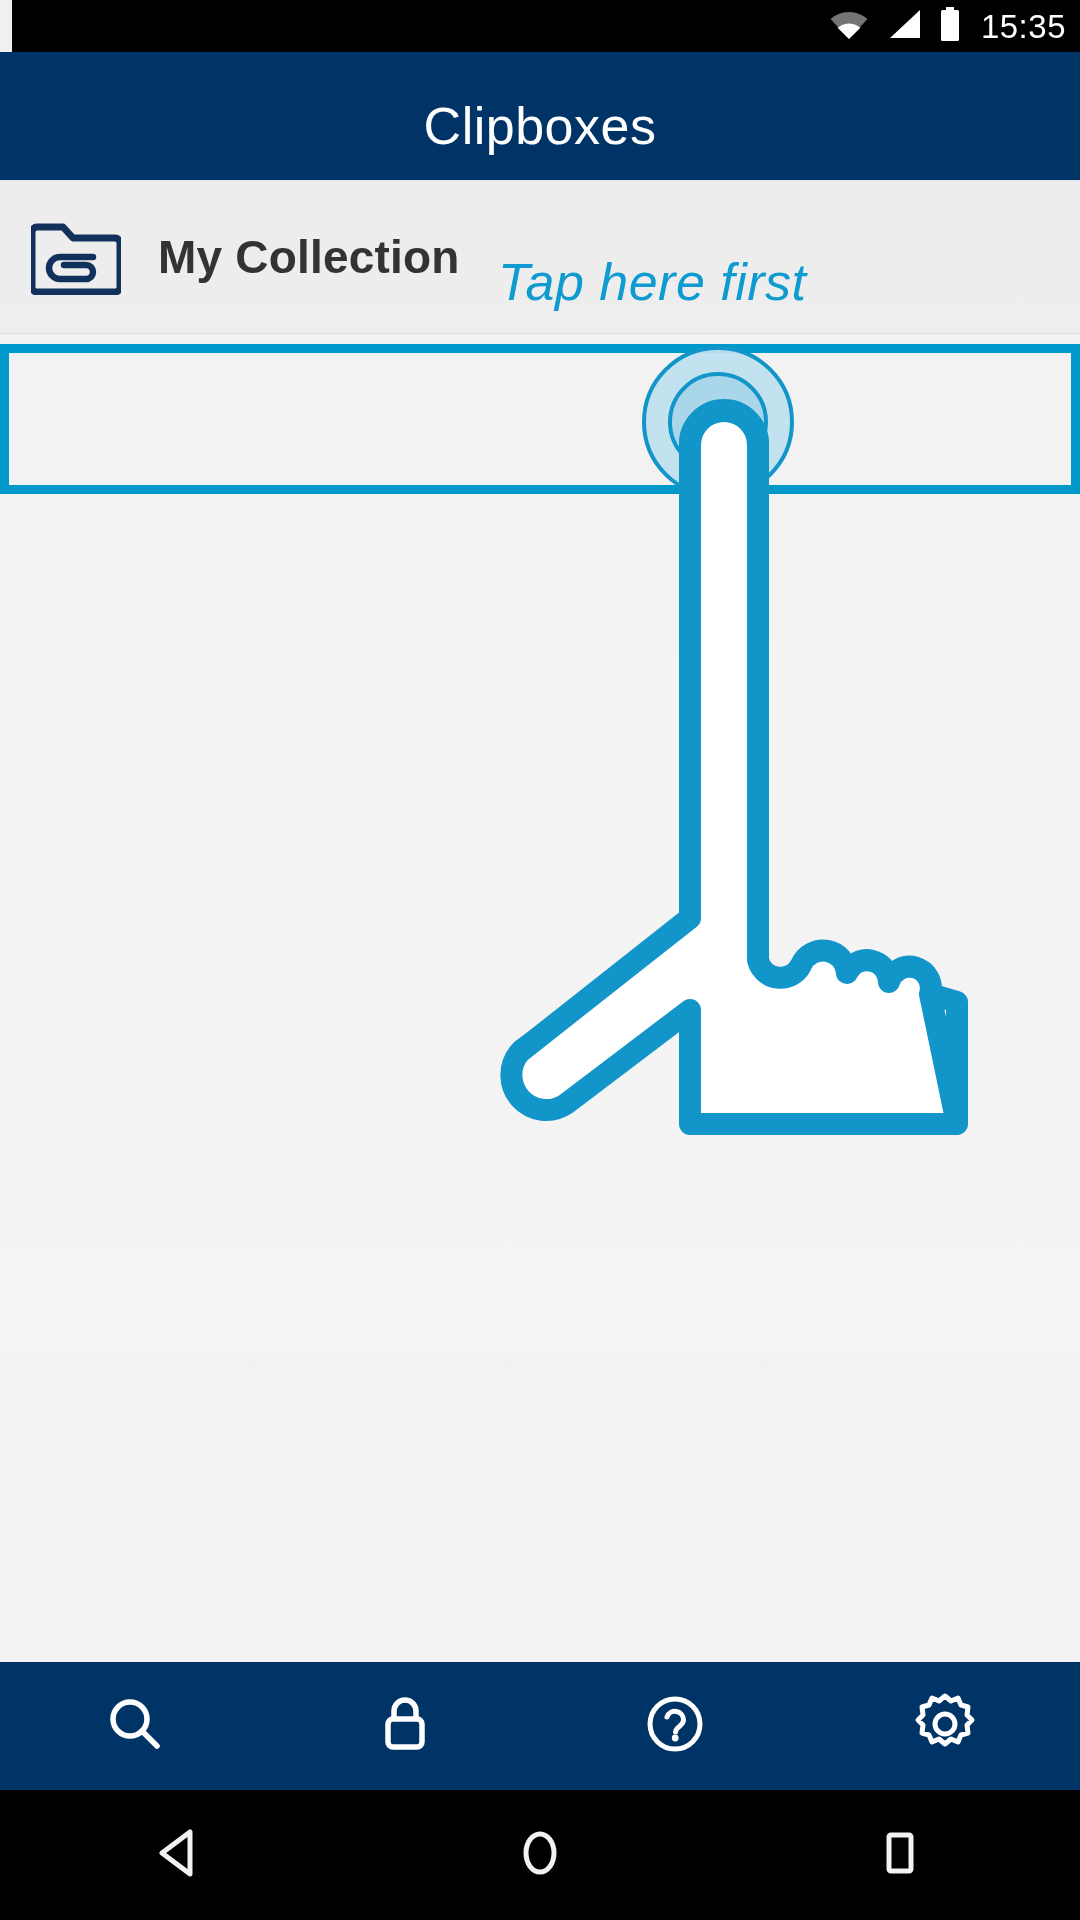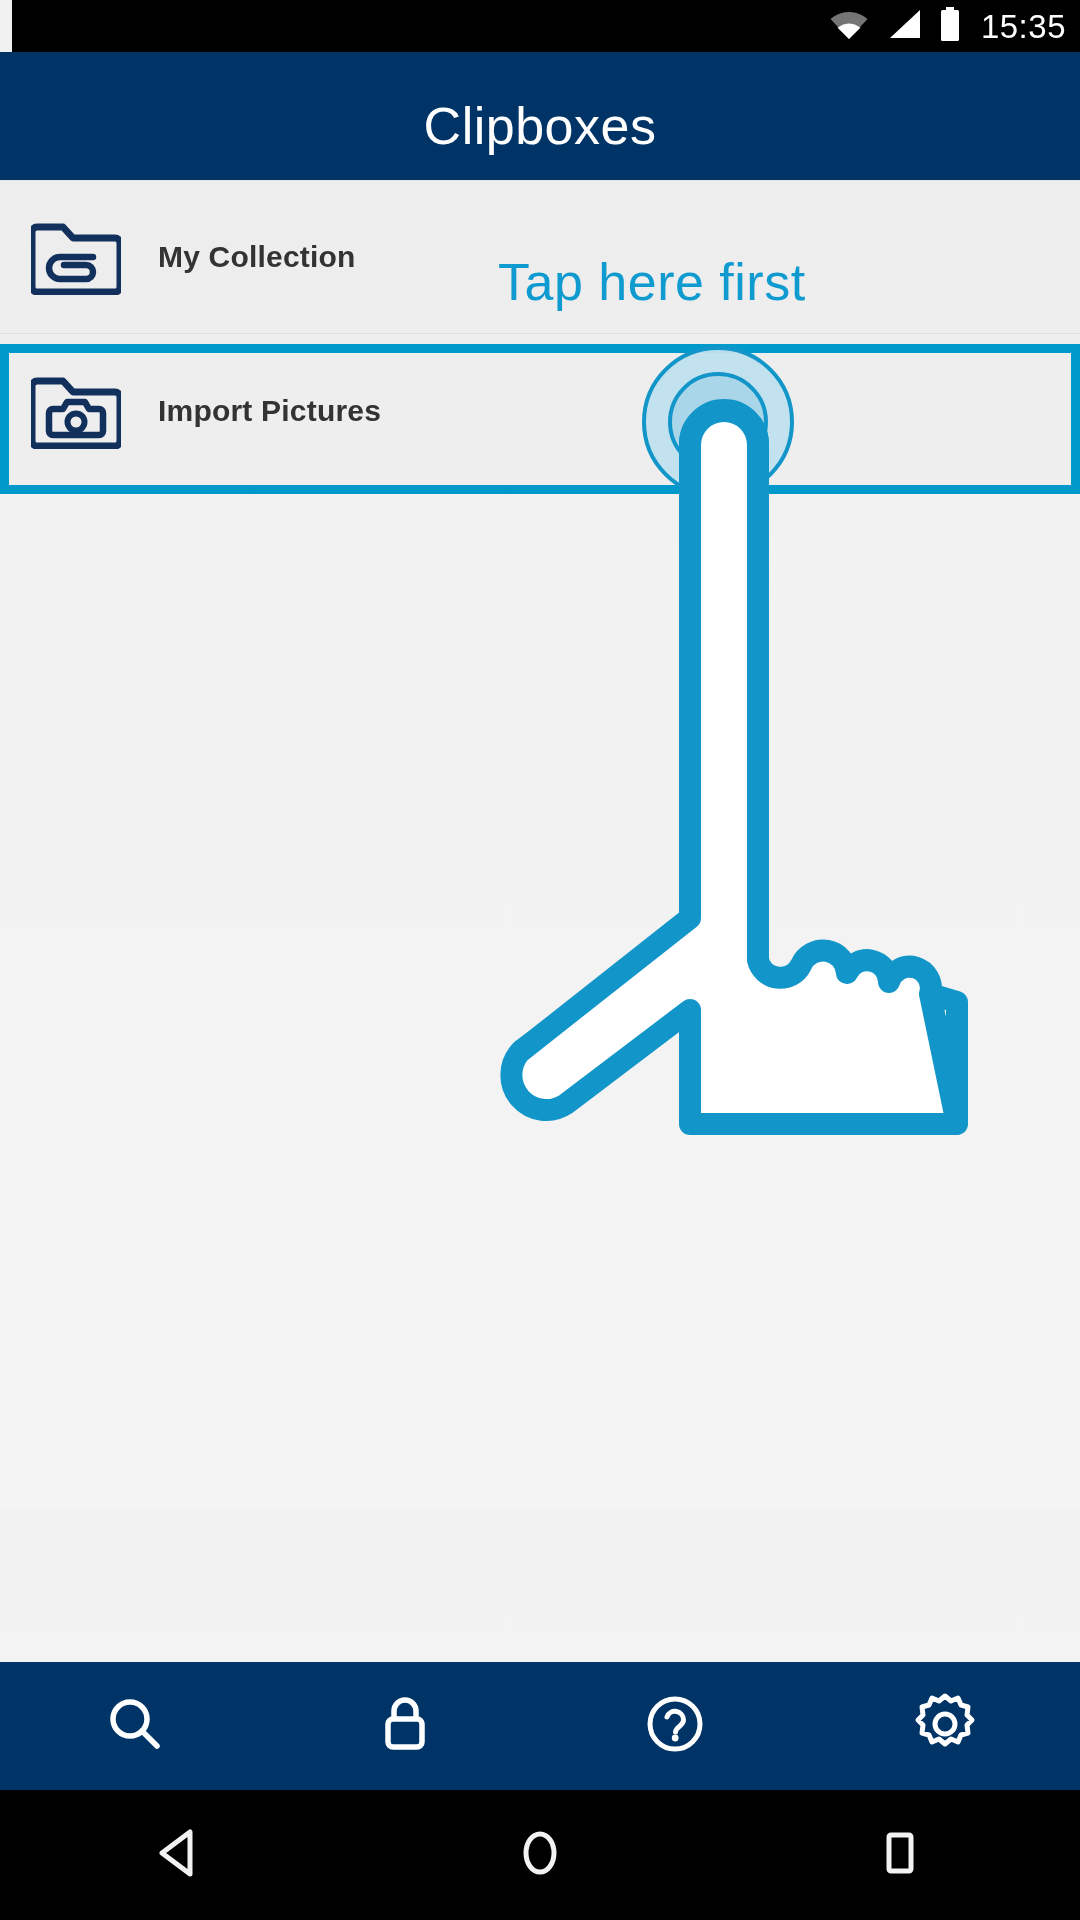--- a/index.html
+++ b/index.html
@@ -85,21 +85,21 @@
   .row-icon {
     width: 100px;
     height: 100px;
     flex: 0 0 100px;
     display: flex;
     align-items: center;
     justify-content: center;
   }
   .row-label {
     margin-left: 32px;
-    font-size: 30px;
+    font-size: 46px;
     font-weight: bold;
     color: #333333;
     letter-spacing: 0.2px;
   }
   .list-filler {
     height: 1020px;
     background: linear-gradient(#f2f2f2, #f4f4f4);
   }
 
   
@@ -118,20 +118,21 @@
   
   .coach-text {
     position: absolute;
     left: 498px;
     top: 252px;
     font-size: 52px;
     color: #0f9bd0;
     font-weight: 400;
     letter-spacing: 0.5px;
     z-index: 7;
+    font-style: italic;
   }
 
   
   .hand-layer {
     position: absolute;
     left: 0; top: 0;
     width: 1080px;
     height: 1920px;
     pointer-events: none;
     z-index: 8;
@@ -214,30 +215,20 @@
       <div class="row-icon">
         <svg width="90" height="76" viewBox="0 0 90 76">
           <path d="M6 8 h26 l10 11 h42 a5 5 0 0 1 5 5 v44 a5 5 0 0 1 -5 5 h-78 a5 5 0 0 1 -5 -5 v-55 a5 5 0 0 1 5 -5 z" fill="none" stroke="#12305c" stroke-width="7" stroke-linejoin="round"></path>
           <path d="M62 38 h-33 a11 11 0 0 0 0 22 h26 a7 7 0 0 0 0 -14 h-22" fill="none" stroke="#12305c" stroke-width="6.5" stroke-linecap="round"></path>
         </svg>
       </div>
       <div class="row-label">My Collection</div>
     </div>
 
 
-    <div class="row">
-      <div class="row-icon">
-        <svg width="90" height="76" viewBox="0 0 90 76">
-          <path d="M6 8 h26 l10 11 h42 a5 5 0 0 1 5 5 v44 a5 5 0 0 1 -5 5 h-78 a5 5 0 0 1 -5 -5 v-55 a5 5 0 0 1 5 -5 z" fill="none" stroke="#12305c" stroke-width="7" stroke-linejoin="round"></path>
-          <path d="M22 36 h10 l4 -7 h18 l4 7 h10 a4 4 0 0 1 4 4 v18 a4 4 0 0 1 -4 4 h-46 a4 4 0 0 1 -4 -4 v-18 a4 4 0 0 1 4 -4 z" fill="none" stroke="#12305c" stroke-width="6.5" stroke-linejoin="round"></path>
-          <circle cx="45" cy="49" r="8.5" fill="none" stroke="#12305c" stroke-width="6"></circle>
-        </svg>
-      </div>
-      <div class="row-label">Import Pictures</div>
-    </div>
 
     <div class="list-filler"></div>
   </div>
 
   <div class="highlight-ring"></div>
 
   <div class="coach-text">Tap here first</div>
 
   <div class="hand-layer">
     <svg width="1080" height="1920" viewBox="0 0 1080 1920">

